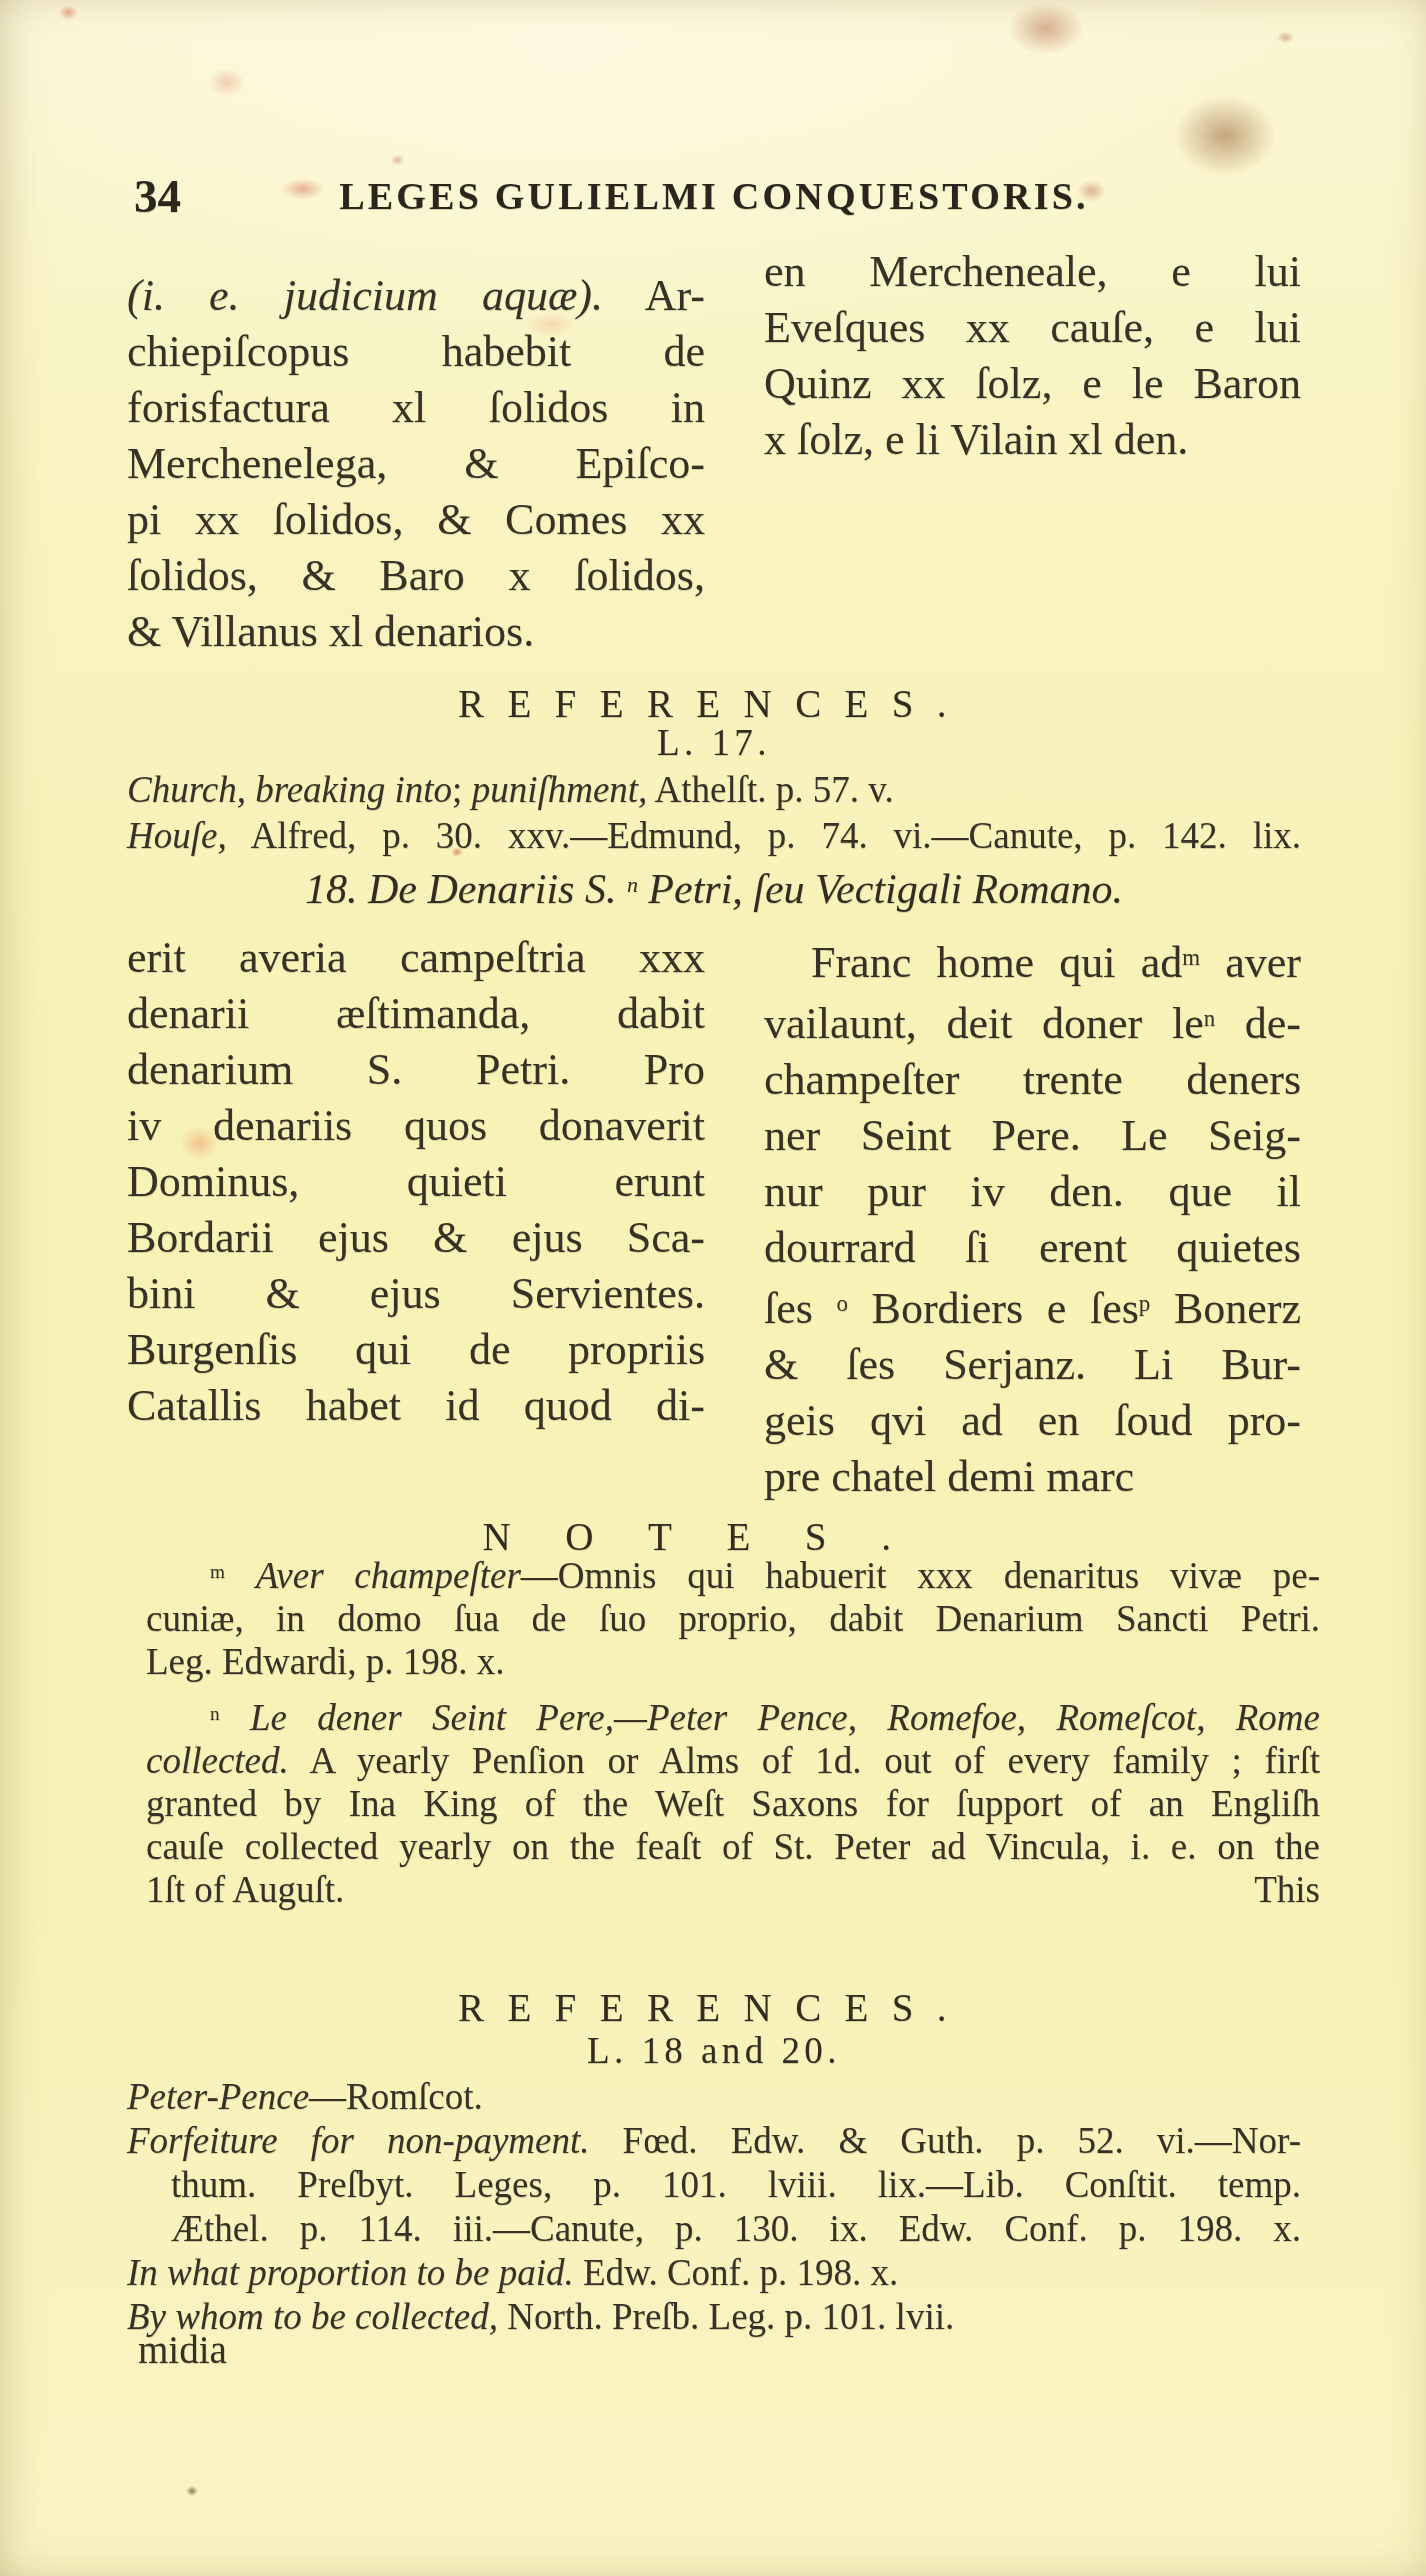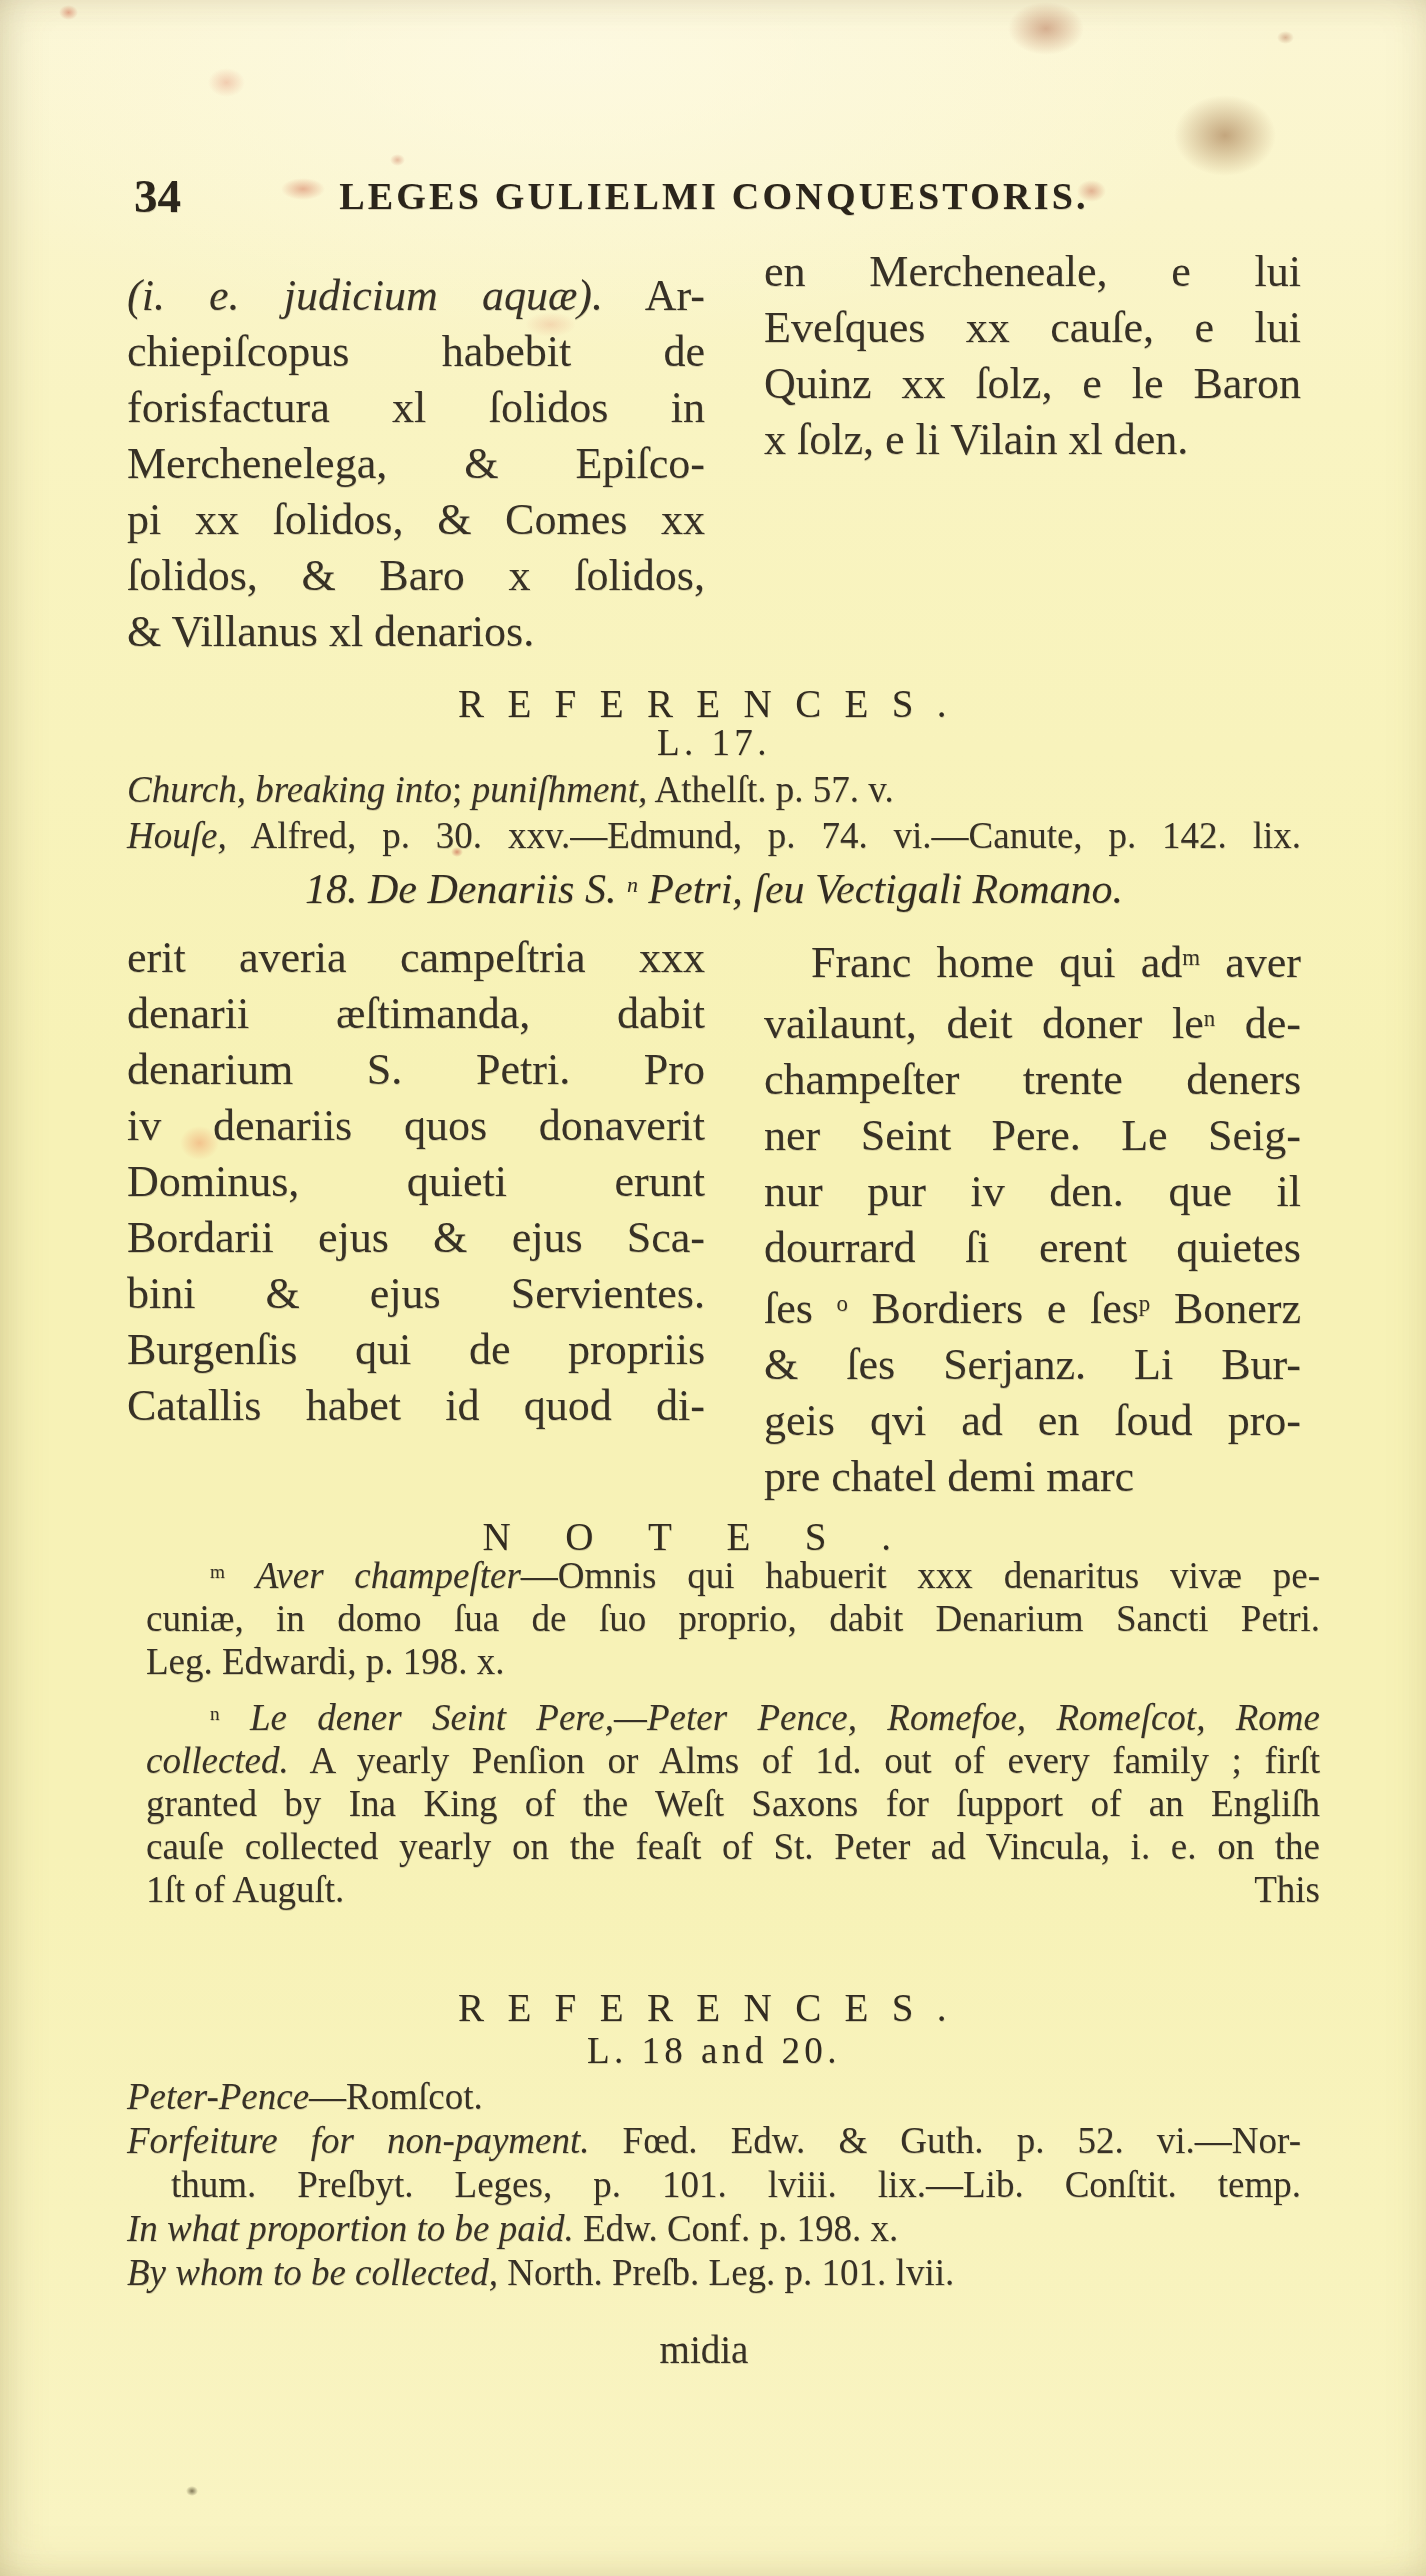--- a/index.html
+++ b/index.html
@@ -40,21 +40,21 @@
   .notes-head{font-size:39px;letter-spacing:1.40em;}
   .law-line{font-size:37px;letter-spacing:.12em;}
   .sec18-head{font-size:42px;}
   .sec18-head .line{text-align:center;}
   
   .line{min-height:1em;}
   .line.just{text-align:justify;text-align-last:justify;text-justify:inter-word;}
   .seg-i,.seg-supi{font-style:italic;}
   .seg-sup,.seg-supi{font-size:.52em;vertical-align:.52em;}
   .seg-rr{float:right;}
-  .catchword{left:129px;width:1150px;text-align:center;font-size:39px;}
+  .catchword{left:138px;width:1150px;text-align:left;font-size:39px;}
   
   .stain{position:absolute;border-radius:50%;pointer-events:none;}
 </style>
 </head>
 <body>
 
 <div class="page">
 
   <div class="stain" style="left:1008px;top:1.7px;width:76px;height:53px;background:radial-gradient(closest-side,rgba(176,104,74,.5),rgba(176,104,74,0));"></div>
   <div class="stain" style="left:1174px;top:95px;width:102px;height:81px;background:radial-gradient(closest-side,rgba(150,100,58,.55),rgba(150,100,58,0));"></div>
@@ -145,20 +145,21 @@
       </div>
   </section>
 
   <section>
     <div class="abs chead refs-head ink" style="top:1985px;">REFERENCES.</div>
     <div class="abs chead law-line ink" style="top:2029px;">L. 18 and 20.</div>
     <div class="abs small lh-refs2 ink" style="top:2075px;">
         <div class="line"><span class="seg-i">Peter-Pence</span><span class="seg-r">—Romſcot.</span></div>
         <div class="line just"><span class="seg-i">Forfeiture for non-payment.</span><span class="seg-r">  Fœd. Edw. &amp; Guth. p. 52. vi.—Nor-</span></div>
         <div class="line just" style="padding-left: 44px;"><span class="seg-r">thum. Preſbyt. Leges, p. 101. lviii. lix.—Lib. Conſtit. temp.</span></div>
+        <div class="line just" style="padding-left: 44px;"><span class="seg-r">Æthel. p. 114. iii.—Canute, p. 130. ix. Edw. Conf. p. 198. x.</span></div>
         <div class="line"><span class="seg-i">In what proportion to be paid.</span><span class="seg-r">  Edw. Conf. p. 198. x.</span></div>
         <div class="line"><span class="seg-i">By whom to be collected,</span><span class="seg-r"> North. Preſb. Leg. p. 101. lvii.</span></div>
       </div>
     <div class="abs catchword ink" style="top:2327px;">midia</div>
   </section>
 
 </div>
 
 
 </body></html>

